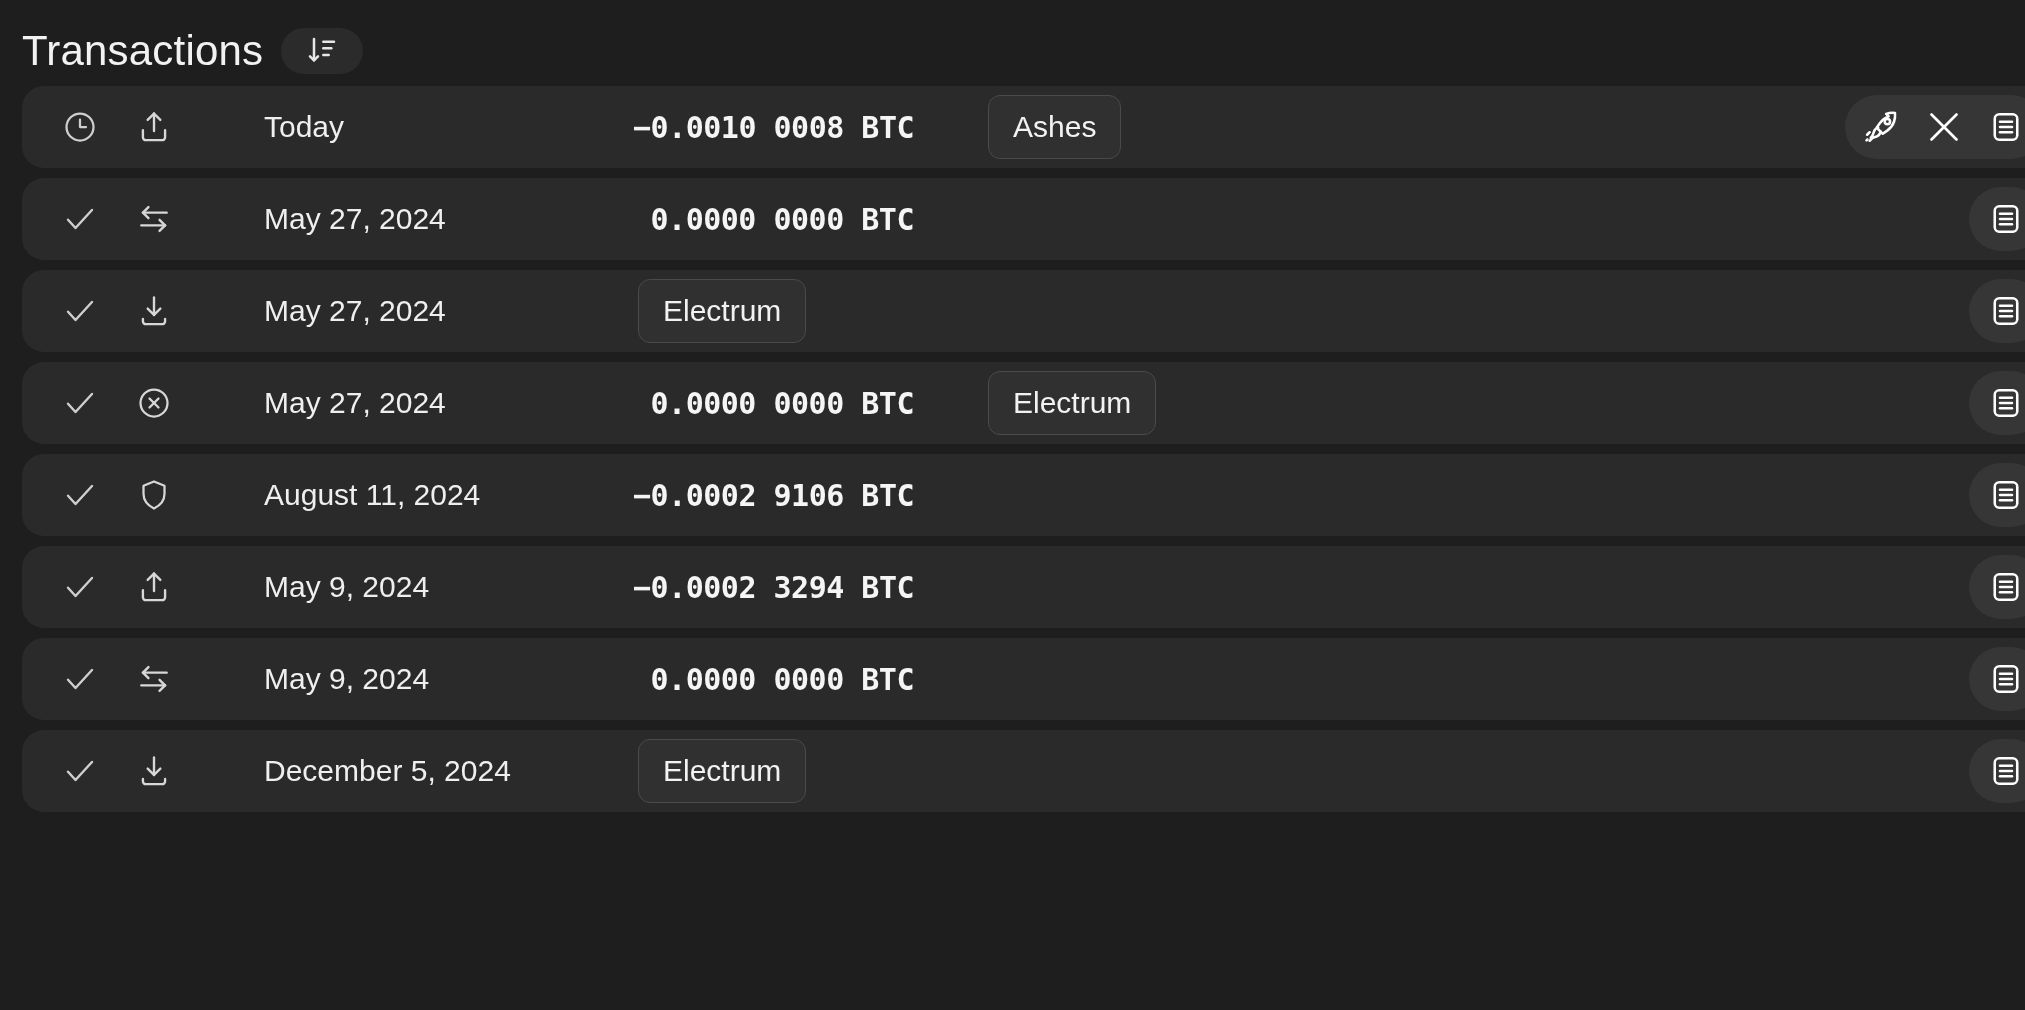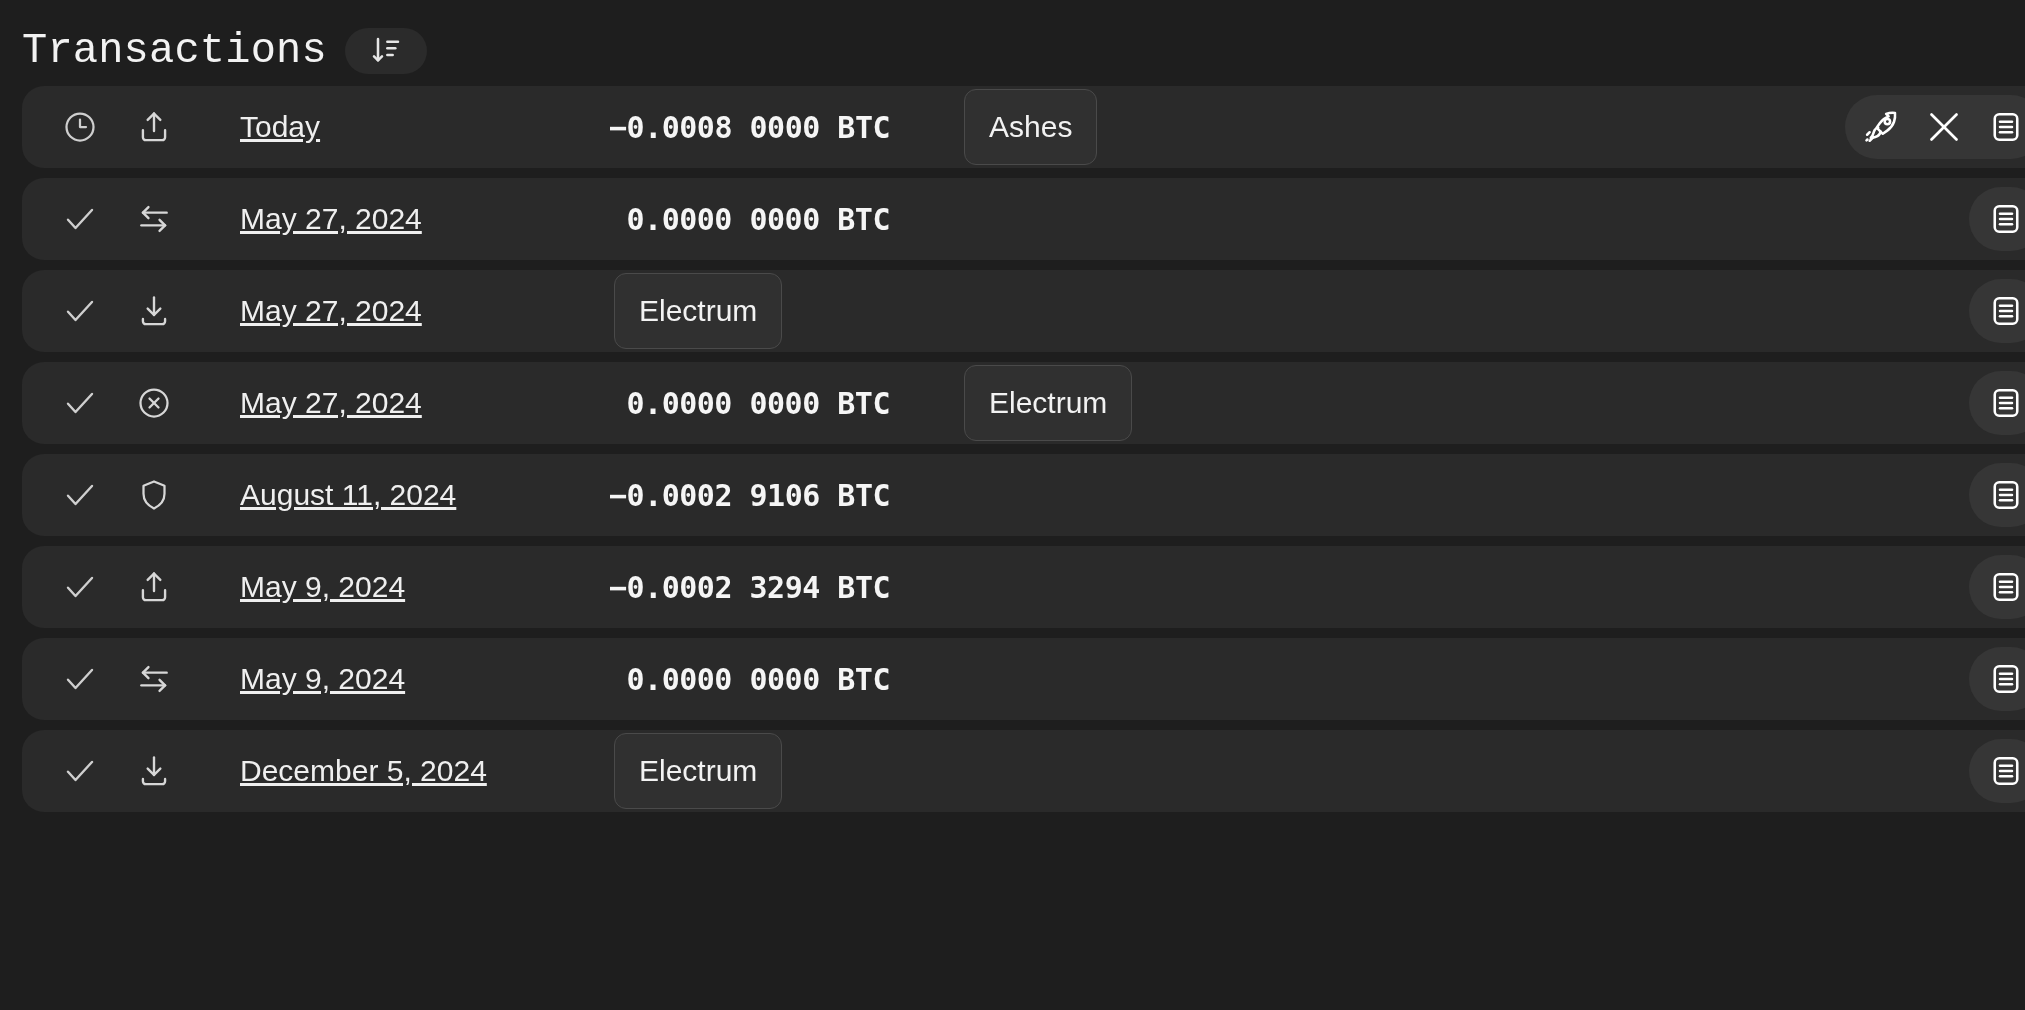--- a/index.html
+++ b/index.html
@@ -19,21 +19,20 @@
     position: relative;
   }
 
   
   .header {
     display: flex;
     align-items: center;
     gap: 18px;
     padding: 16px 0 0 22px;
     height: 86px;
-    font-family: Liberation Mono, monospace;
   }
   .page-title {
     font-size: 42px;
     font-weight: 400;
     color: #f2f2f2;
     letter-spacing: .2px;
     line-height: 1;
   }
   .sort-btn {
     width: 82px;
@@ -74,26 +73,25 @@
     display: flex;
     align-items: center;
     justify-content: center;
     flex: 0 0 auto;
     color: #cfcfcf;
   }
   .type-icon { margin-left: 30px; color: #d7d7d7; }
 
   .tx-date {
     width: 300px;
-    margin-left: 64px;
+    margin-left: 88px;
     font-size: 30px;
     color: #efefef;
     white-space: nowrap;
     flex: 0 0 auto;
-    text-decoration: underline;
   }
 
   .tx-amount {
     width: 350px;
     text-align: right;
     font-family: "DejaVu Sans Mono", monospace;
     font-size: 30px;
     font-weight: bold;
     letter-spacing: -.5px;
     color: #f5f5f5;
@@ -104,21 +102,21 @@
 
   .tx-label-wrap {
     margin-left: 74px;
     flex: 0 0 auto;
     min-width: 0;
   }
   .tx-label {
     display: inline-flex;
     align-items: center;
     justify-content: center;
-    height: 76px;
+    height: 64px;
     padding: 0 24px;
     border-radius: 12px;
     border: 1px solid #4a4a4a;
     background: #303030;
     font-size: 30px;
     color: #f2f2f2;
     white-space: nowrap;
     cursor: pointer;
   }
 
@@ -179,21 +177,21 @@
           </svg>
         </span>
         <span class="type-icon">
           <svg width="38" height="38" viewBox="0 0 24 24" fill="none" stroke="currentColor" stroke-width="1.5" stroke-linecap="round" stroke-linejoin="round">
             <path d="M12 3.5v11"></path>
             <path d="M8 7.5l4-4 4 4"></path>
             <path d="M5 14v4.5a1.8 1.8 0 0 0 1.8 1.8h10.4A1.8 1.8 0 0 0 19 18.5V14"></path>
           </svg>
         </span>
         <span class="tx-date">Today</span>
-        <span class="tx-amount">−0.0008 0000 BTC</span>
+        <span class="tx-amount">−0.0010 0008 BTC</span>
         <span class="tx-label-wrap"><span class="tx-label">Ashes</span></span>
         <div class="tx-actions">
           <button class="action-btn">
             <span>
               <svg width="38" height="38" viewBox="0 0 24 24" fill="none" stroke="currentColor" stroke-width="1.6" stroke-linecap="round" stroke-linejoin="round">
                 <path d="M14.6 3.7c2.6-.9 5.6-.6 5.6-.6s.3 3-.6 5.6c-.8 2.3-2.4 4.2-4.3 5.6l-2.8 2-3.9-3.9 2-2.8c1.4-1.9 3.3-3.5 5.6-4.3z"></path>
                 <circle cx="15.4" cy="8.6" r="1.7"></circle>
                 <path d="M9.6 12.4c-1.3.3-2.3 1.2-2.7 2.5-.3 1-.4 2.1-2 4 2-.2 3.3-.6 4.2-1.1 1.2-.7 1.9-1.8 2-3"></path>
                 <path d="M4.2 15.3l-1.6 1.6"></path>
                 <path d="M6.1 18.8l-1.9 1.9"></path>

